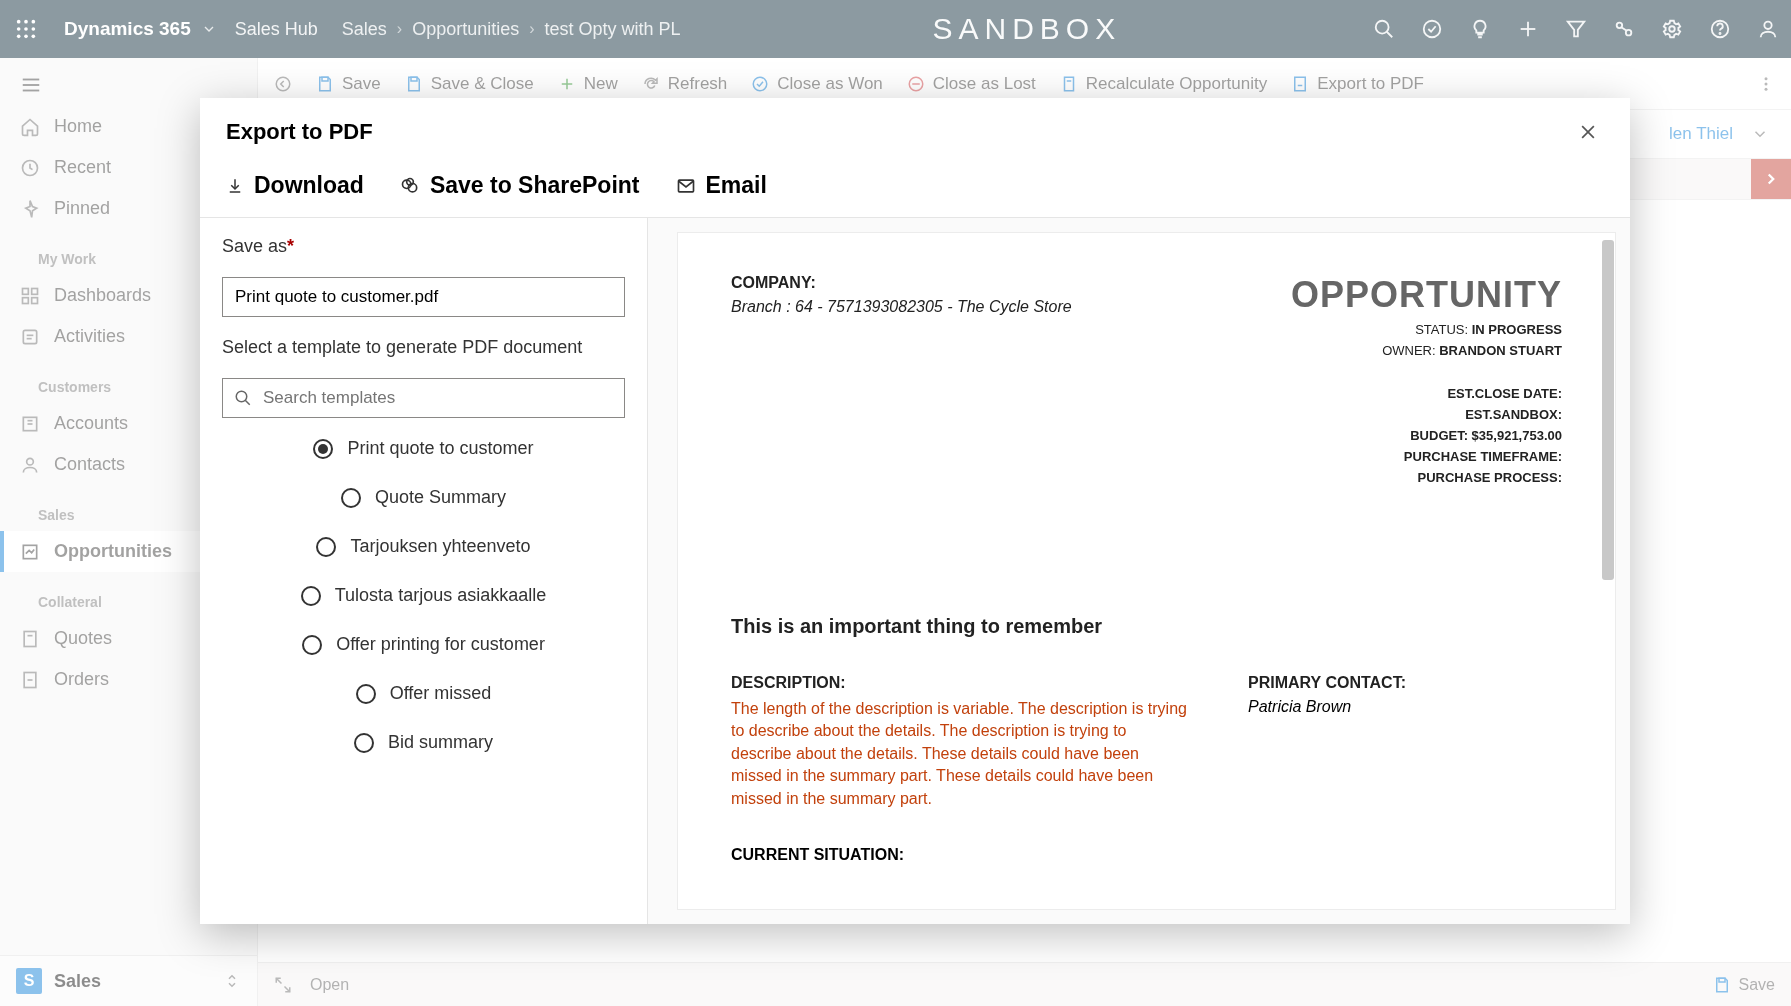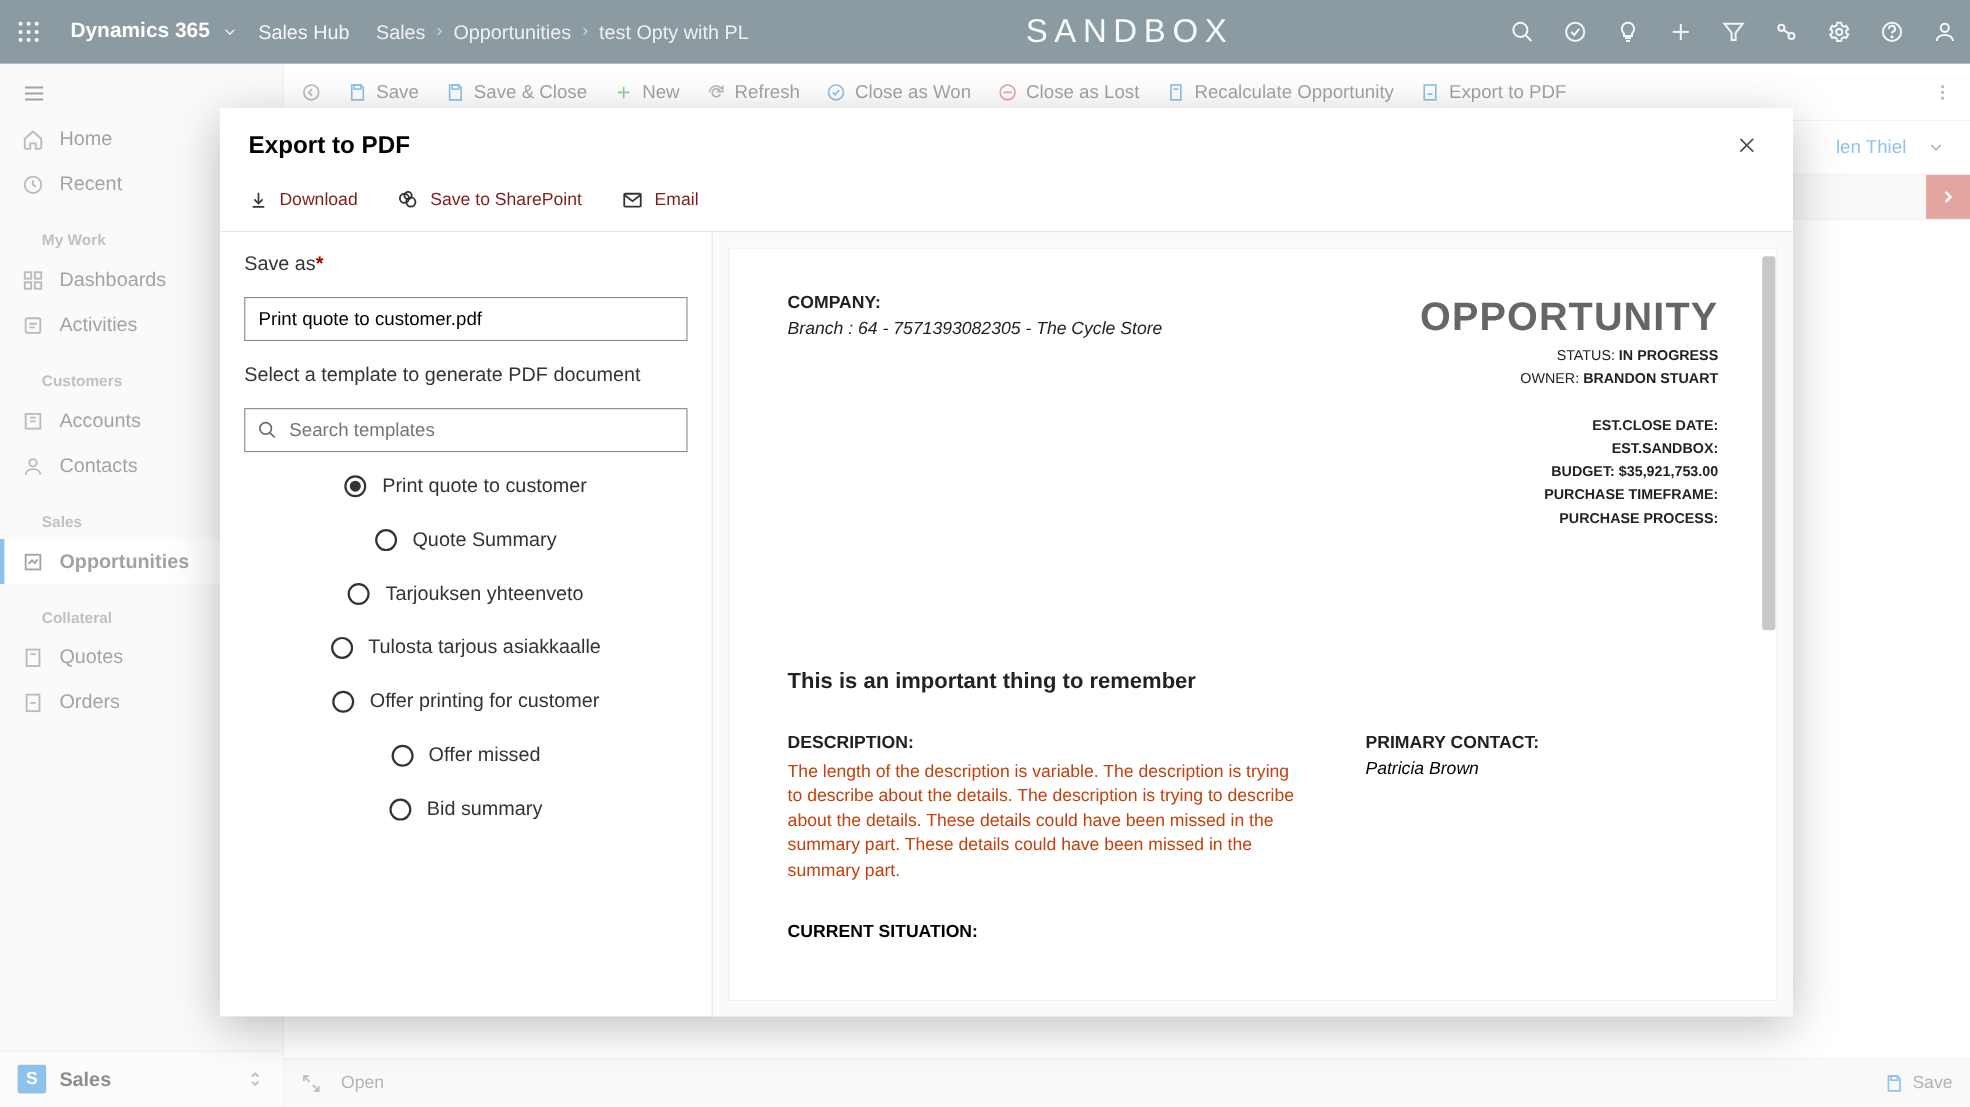--- a/index.html
+++ b/index.html
@@ -42,38 +42,38 @@
 .bottombar { position:absolute; left:258px; right:0; bottom:0; height:44px; background:#f3f2f1; border-top:1px solid #ddd; display:flex; align-items:center; padding: 0 16px; gap:18px; font-size:16px; color:#555; }
 .bottombar .right { margin-left:auto; display:flex; align-items:center; gap:8px; }
 
 
 .overlay { position:absolute; inset:0; background: rgba(255,255,255,.55); }
 .modal { position:absolute; left:200px; top:98px; width:1430px; height: 826px; background:#fff; box-shadow:0 10px 40px rgba(0,0,0,.25); display:flex; flex-direction:column; }
 .modal-header { display:flex; align-items:center; justify-content:space-between; padding: 18px 26px 14px; }
 .modal-header h2 { font-size:22px; font-weight:600; }
 .modal-close { font-size:20px; color:#555; cursor:pointer; padding:6px; }
 .modal-toolbar { display:flex; gap:36px; padding: 10px 26px 18px; border-bottom:1px solid #e5e5e5; }
-.modal-toolbar .mcmd { display:flex; align-items:center; gap:10px; font-size:16px; color:#7f1d1d; }
+.modal-toolbar .mcmd { display:flex; align-items:center; gap:10px; font-size:23px; color:#000000;font-weight:bold; }
 .modal-body { flex:1; display:flex; overflow:hidden; }
 
 .modal-left { width:448px; border-right:1px solid #e5e5e5; padding: 18px 22px; display:flex; flex-direction:column; gap:20px; }
 .saveas-label { font-size:18px; color:#333; }
 .saveas-label .req { color:#a80000; font-weight:700; }
 .textinput { width:100%; height:40px; border:1px solid #8a8886; padding:0 12px; font-size:17px; }
 .subhead { font-size:18px; color:#333; }
 .searchwrap { position:relative; }
 .searchwrap .sicon { position:absolute; left:12px; top:50%; transform:translateY(-50%); width:18px; height:18px; color:#666; }
 .searchwrap input { padding-left:40px; }
 .radios { display:flex; flex-direction:column; gap:28px;align-items:center; }
 .radio { display:flex; align-items:center; gap:14px; font-size:18px; color:#333; }
 .radio .ring { width:20px; height:20px; border-radius:50%; border:2px solid #333; position:relative; flex-shrink:0; }
 .radio.selected .ring::after { content:""; position:absolute; inset:3px; border-radius:50%; background:#333; }
 
 .modal-right { flex:1; padding: 14px; position:relative; background:#fafafa; }
-.preview { background:#fff; height:100%; overflow:auto; padding: 42px 54px; box-shadow: 0 0 0 1px #ececec inset; font-family: Calibri, "Segoe UI", Arial, sans-serif; }
+.preview { background:#fff; height:100%; overflow:auto; padding: 42px 54px; box-shadow: 0 0 0 1px #ececec inset; font-family: Calibri, "Segoe UI", Arial, sans-serif; margin-left: 15px; }
 .scroll-thumb { position:absolute; right:16px; top:22px; width:12px; height:340px; background:#c8c8c8; border-radius:3px; }
 .preview-top { display:flex; justify-content:space-between; align-items:flex-start; }
 .preview-top .leftcol .company-label { font-weight:700; font-size:16px; color:#222; }
 .preview-top .leftcol .branch { font-style:italic; font-size:16px; color:#222; margin-top:6px; }
 .preview-top .rightcol { text-align:right; }
 .preview-top .rightcol .bigtitle { font-size:36px; font-weight:700; color:#666; letter-spacing:1px; }
 .preview-top .rightcol .kv { font-size:13px; color:#222; margin-top:6px; }
 .preview-top .rightcol .kv .k { font-weight:400; }
 .preview-top .rightcol .kv .v { font-weight:700; }
 .preview-top .rightcol .kvgroup2 { margin-top: 28px; }
@@ -197,20 +197,28 @@
       </div>
     <div class="navitem">
         <span class="nicon">
           <svg viewBox="0 0 24 24" width="20" height="20" stroke="#666" fill="none" stroke-width="2">
             <circle cx="12" cy="12" r="9"></circle>
             <polyline points="12 7 12 12 15 14"></polyline>
           </svg>
         </span>
         <span>Recent</span>
       </div>
+    <div class="navitem">
+        <span class="nicon">
+          <svg viewBox="0 0 24 24" width="20" height="20" stroke="#666" fill="none" stroke-width="2">
+            <path d="M12 2l3 7 5 2-5 3-1 8-2-8-5-3 5-2z"></path>
+          </svg>
+        </span>
+        <span>Pinned</span>
+      </div>
     <div class="section">My Work</div>
     <div class="navitem">
         <span class="nicon">
           <svg viewBox="0 0 24 24" width="20" height="20" stroke="#666" fill="none" stroke-width="2">
             <rect x="3" y="3" width="7" height="7"></rect>
             <rect x="14" y="3" width="7" height="7"></rect>
             <rect x="3" y="14" width="7" height="7"></rect>
             <rect x="14" y="14" width="7" height="7"></rect>
           </svg>
         </span>

